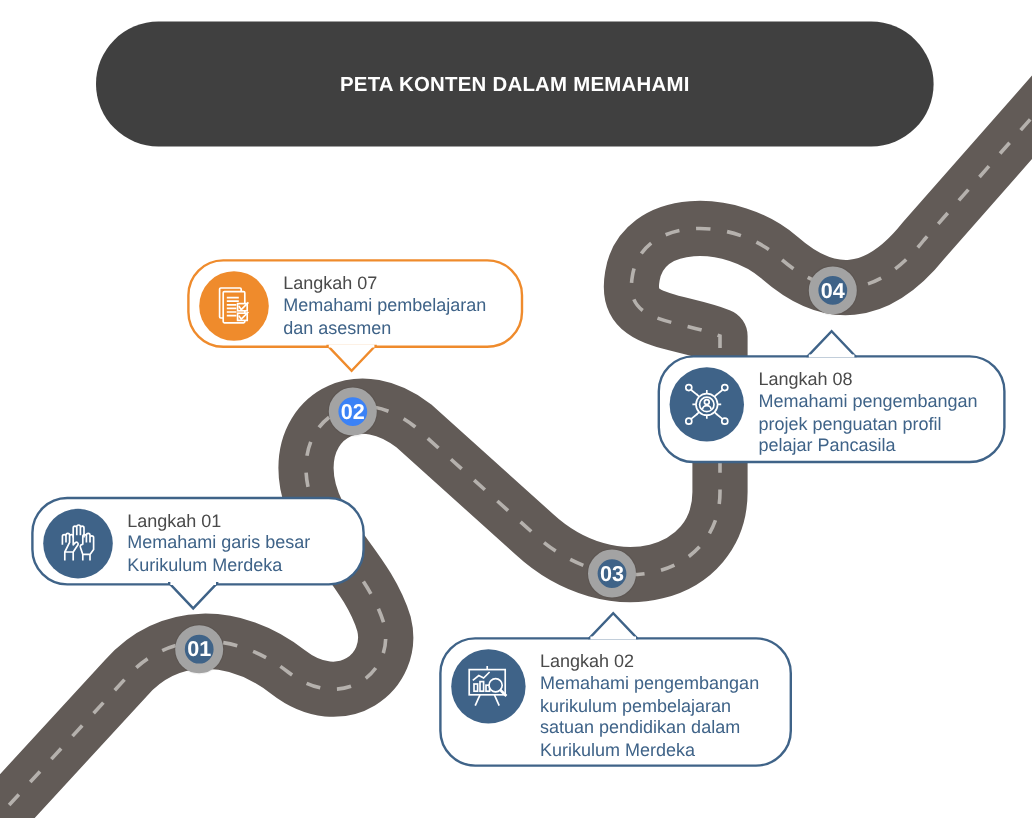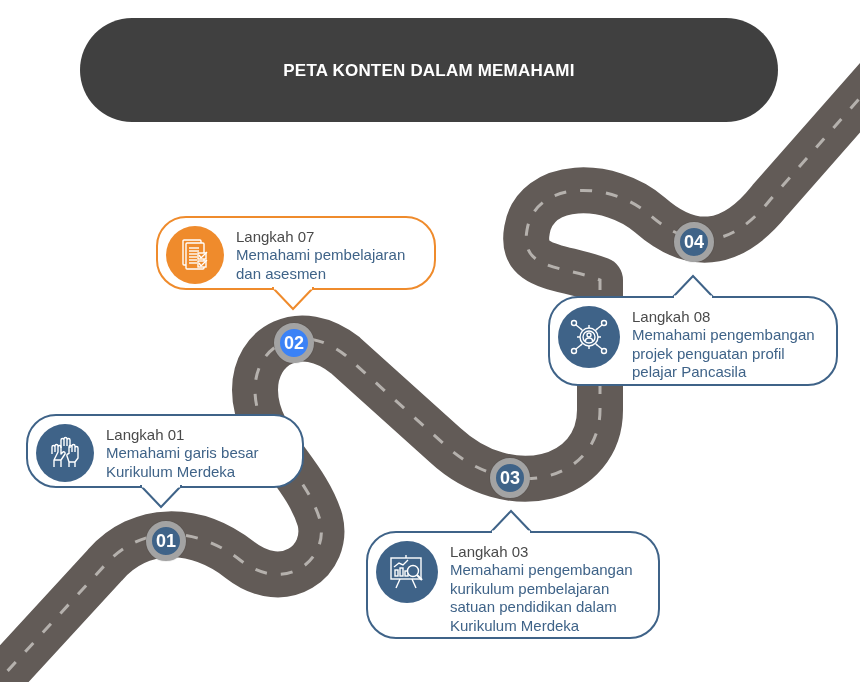--- a/index.html
+++ b/index.html
@@ -11,21 +11,21 @@
       background: #404040; border-radius: 52px;
       display: flex; flex-direction: column; align-items: center; justify-content: center;
       color: #ffffff; font-weight: bold; font-size: 17px; line-height: 33px; letter-spacing: 0.2px;
       text-align: center;
     }
 
     svg.road { position: absolute; left: 0; top: 0; width: 860px; height: 682px; }
 
     .marker {
       position: absolute; width: 40px; height: 40px; border-radius: 50%;
-      border: 6px solid #a3a3a3; color: #ffffff; font-weight: bold; font-size: 18px;
+      border: 8px solid #a3a3a3; color: #ffffff; font-weight: bold; font-size: 18px;
       display: flex; align-items: center; justify-content: center;
       box-shadow: 0 0 0 1px rgba(0,0,0,0.05);
     }
     .marker.blue { background: #3f6388; }
     .marker.orange { background: #3b82f6; }
 
     .bubble {
       position: absolute; background: #ffffff; border: 2px solid #3f6388; border-radius: 30px;
       display: flex; align-items: flex-start;
       padding: 8px 10px 8px 8px;
@@ -175,21 +175,21 @@
         <line x1="26" y1="28" x2="30" y2="37"></line>
       <rect x="9" y="19" width="3" height="6"></rect>
         <rect x="14" y="17" width="3" height="8"></rect>
         <rect x="19" y="20" width="3" height="5"></rect>
       <polyline points="8,16 13,12 17,14 22,9"></polyline>
       <circle cx="27" cy="20" r="5.5" fill="#3f6388"></circle>
       <line x1="31" y1="24" x2="36" y2="29" stroke-width="2.2"></line>
     </svg>
   </div>
   <div class="text">
-    <span class="step">Langkah 03</span>
+    <span class="step">Langkah 02</span>
     <span class="desc">Memahami pengembangan</span>
     <span class="desc">kurikulum pembelajaran</span>
     <span class="desc">satuan pendidikan dalam</span>
     <span class="desc">Kurikulum Merdeka</span>
   </div>
 </div>
 <svg style="position:absolute; left:490px; top:509px;" width="42" height="24">
   <polygon points="1,23 21,2 41,23" fill="#ffffff" stroke="#3f6388" stroke-width="2"></polygon>
   <line x1="2" y1="23" x2="40" y2="23" stroke="#ffffff" stroke-width="3"></line>
 </svg>

